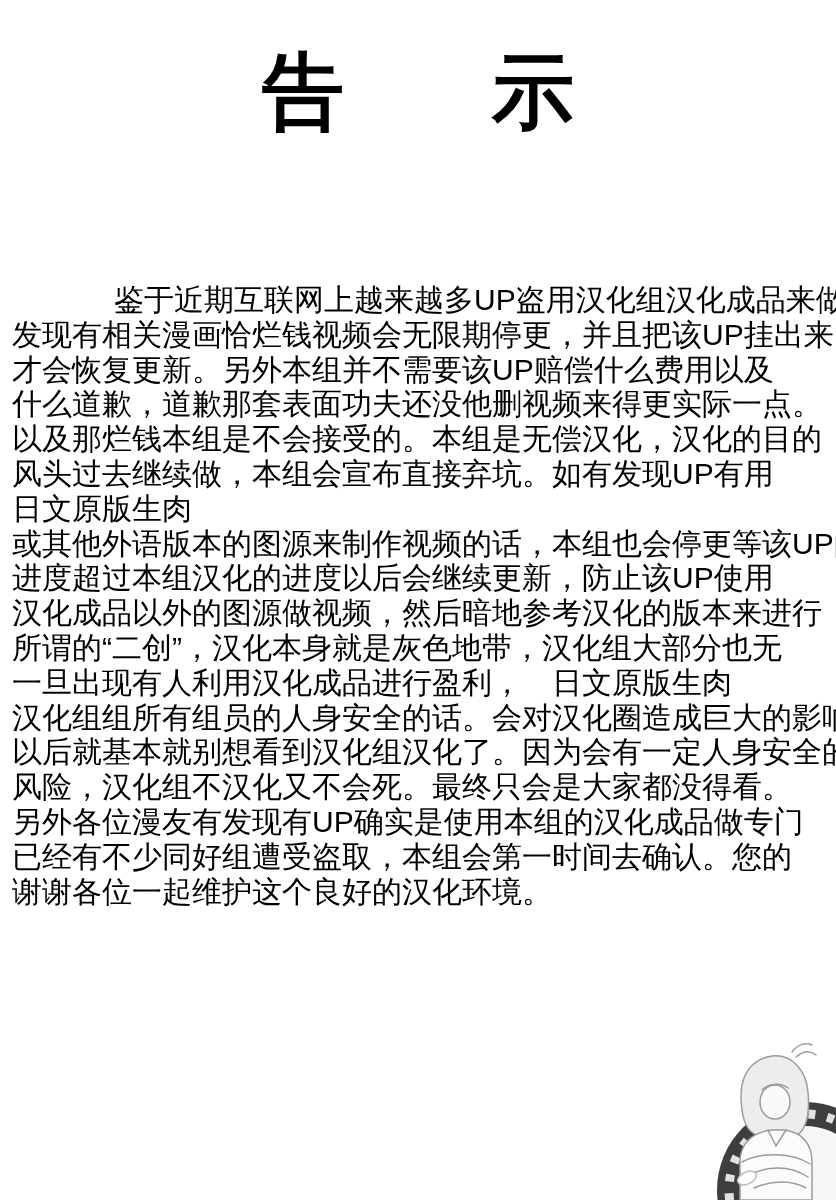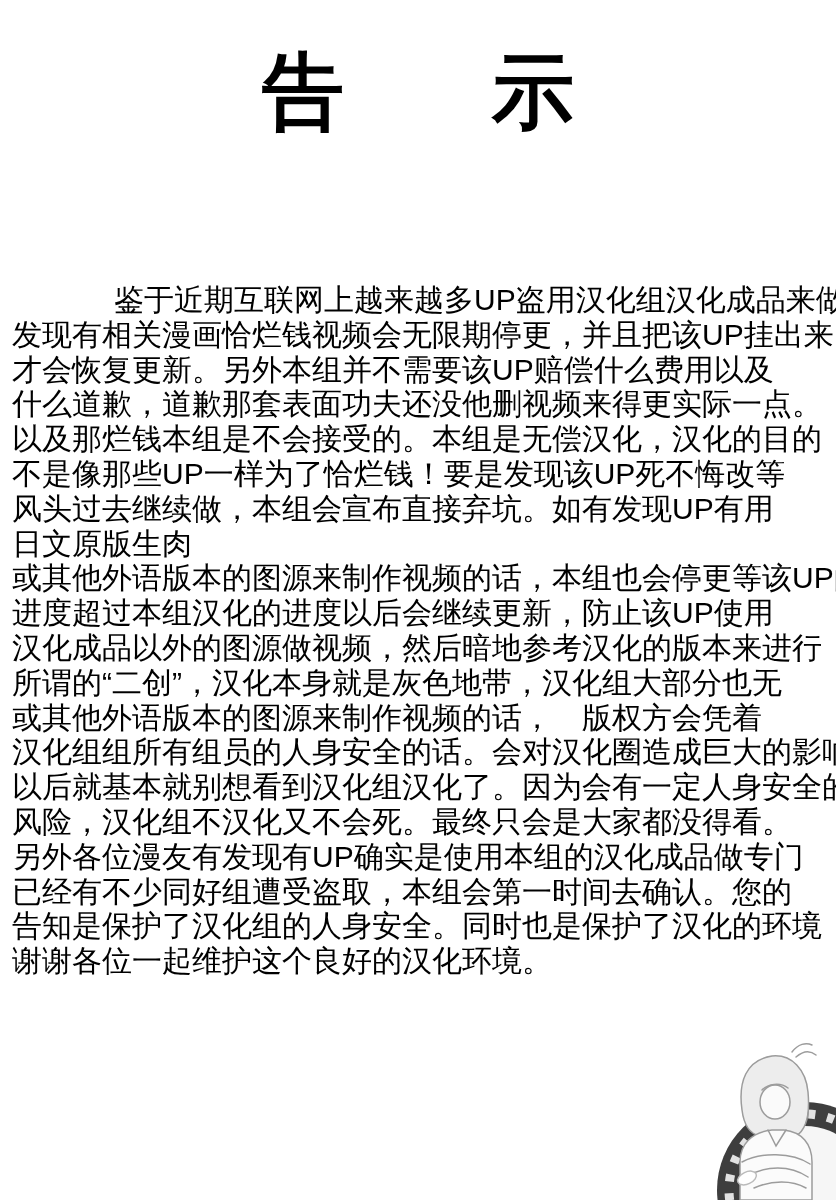--- a/index.html
+++ b/index.html
@@ -91,30 +91,28 @@
       <ellipse cx="67" cy="148" rx="10" ry="6" fill="#ffffff" stroke="#bbbbbb" transform="rotate(-25 67 148)"></ellipse>
     </g>
   </svg>
 
   <div class="notice-body">
     <div class="notice-line first">鉴于近期互联网上越来越多UP盗用汉化组汉化成品来做相关</div>
     <div class="notice-line">发现有相关漫画恰烂钱视频会无限期停更，并且把该UP挂出来，</div>
     <div class="notice-line">才会恢复更新。另外本组并不需要该UP赔偿什么费用以及</div>
     <div class="notice-line">什么道歉，道歉那套表面功夫还没他删视频来得更实际一点。</div>
     <div class="notice-line">以及那烂钱本组是不会接受的。本组是无偿汉化，汉化的目的</div>
-    <div class="notice-line">不是像那些UP一样为了恰烂钱！要是发现该UP死不悔改等</div>
     <div class="notice-line">风头过去继续做，本组会宣布直接弃坑。如有发现UP有用</div>
     <div class="notice-line">日文原版生肉</div>
     <div class="notice-line">或其他外语版本的图源来制作视频的话，本组也会停更等该UP的</div>
     <div class="notice-line">进度超过本组汉化的进度以后会继续更新，防止该UP使用</div>
     <div class="notice-line">汉化成品以外的图源做视频，然后暗地参考汉化的版本来进行</div>
     <div class="notice-line">所谓的“二创”，汉化本身就是灰色地带，汉化组大部分也无</div>
-    <div class="notice-line">或其他外语版本的图源来制作视频的话，　版权方会凭着</div>
+    <div class="notice-line">一旦出现有人利用汉化成品进行盈利，　日文原版生肉</div>
     <div class="notice-line">汉化组组所有组员的人身安全的话。会对汉化圈造成巨大的影响，</div>
     <div class="notice-line">以后就基本就别想看到汉化组汉化了。因为会有一定人身安全的</div>
     <div class="notice-line">风险，汉化组不汉化又不会死。最终只会是大家都没得看。</div>
     <div class="notice-line">另外各位漫友有发现有UP确实是使用本组的汉化成品做专门</div>
     <div class="notice-line">已经有不少同好组遭受盗取，本组会第一时间去确认。您的</div>
-    <div class="notice-line">告知是保护了汉化组的人身安全。同时也是保护了汉化的环境</div>
     <div class="notice-line">谢谢各位一起维护这个良好的汉化环境。</div>
   </div>
 
 </div>
 
 </body></html>

